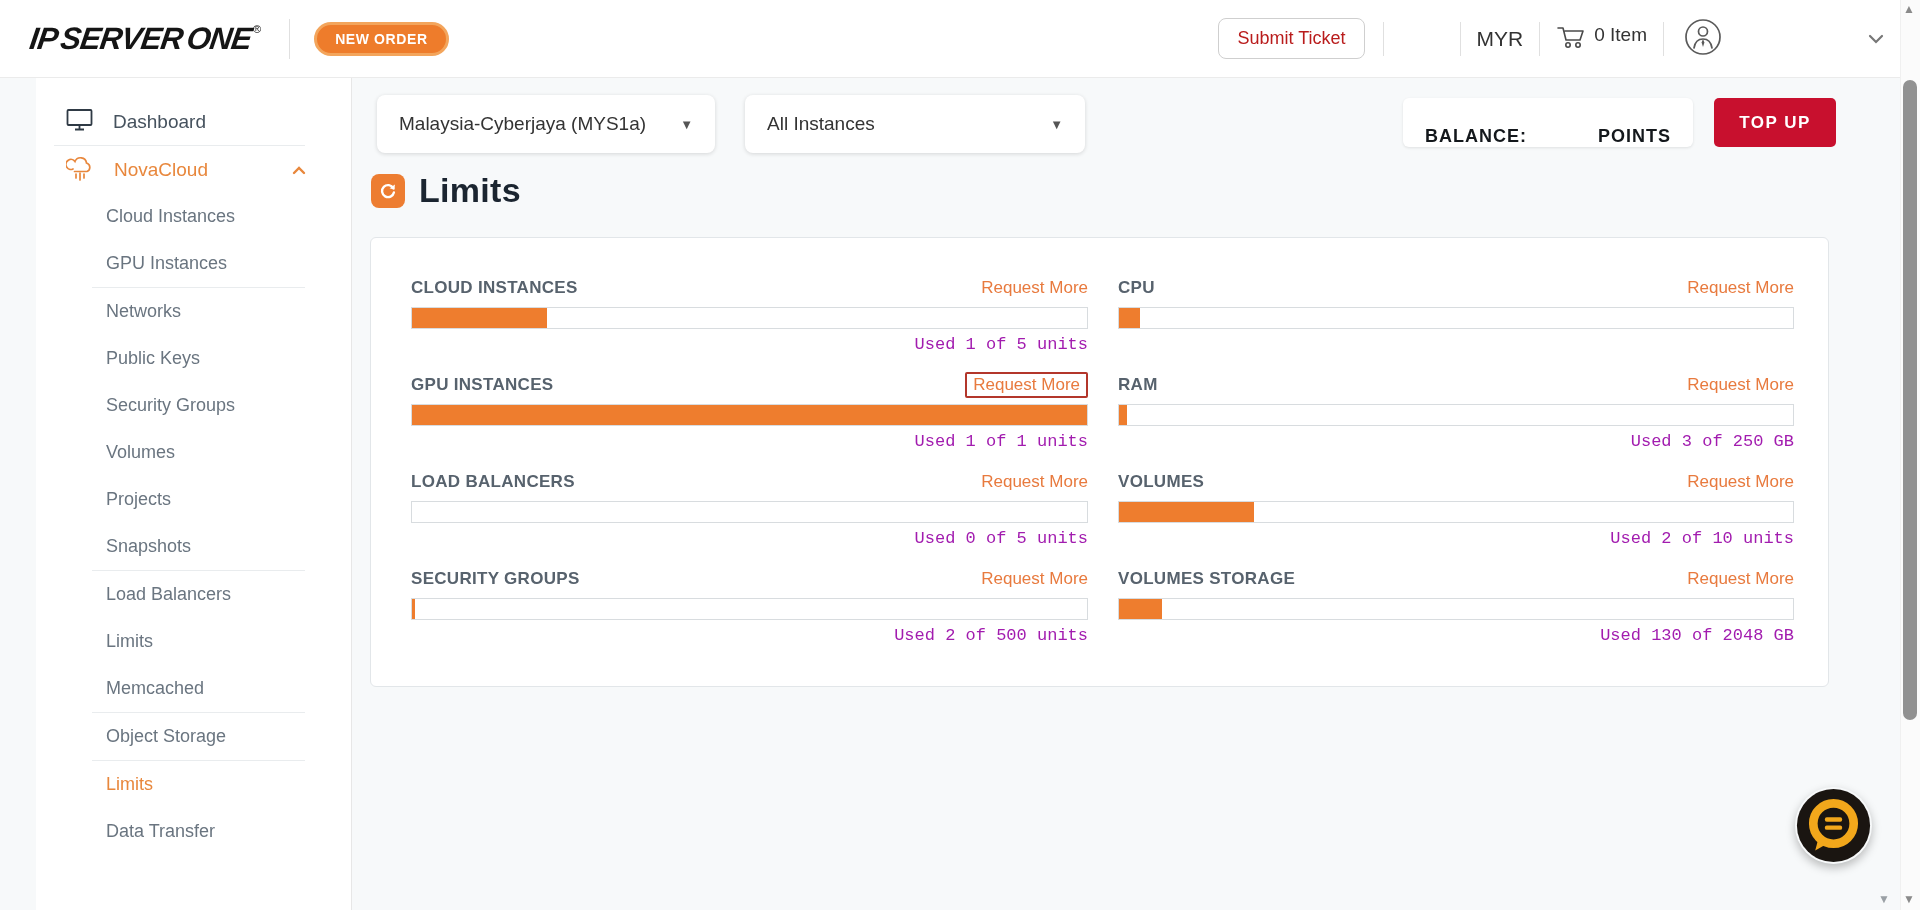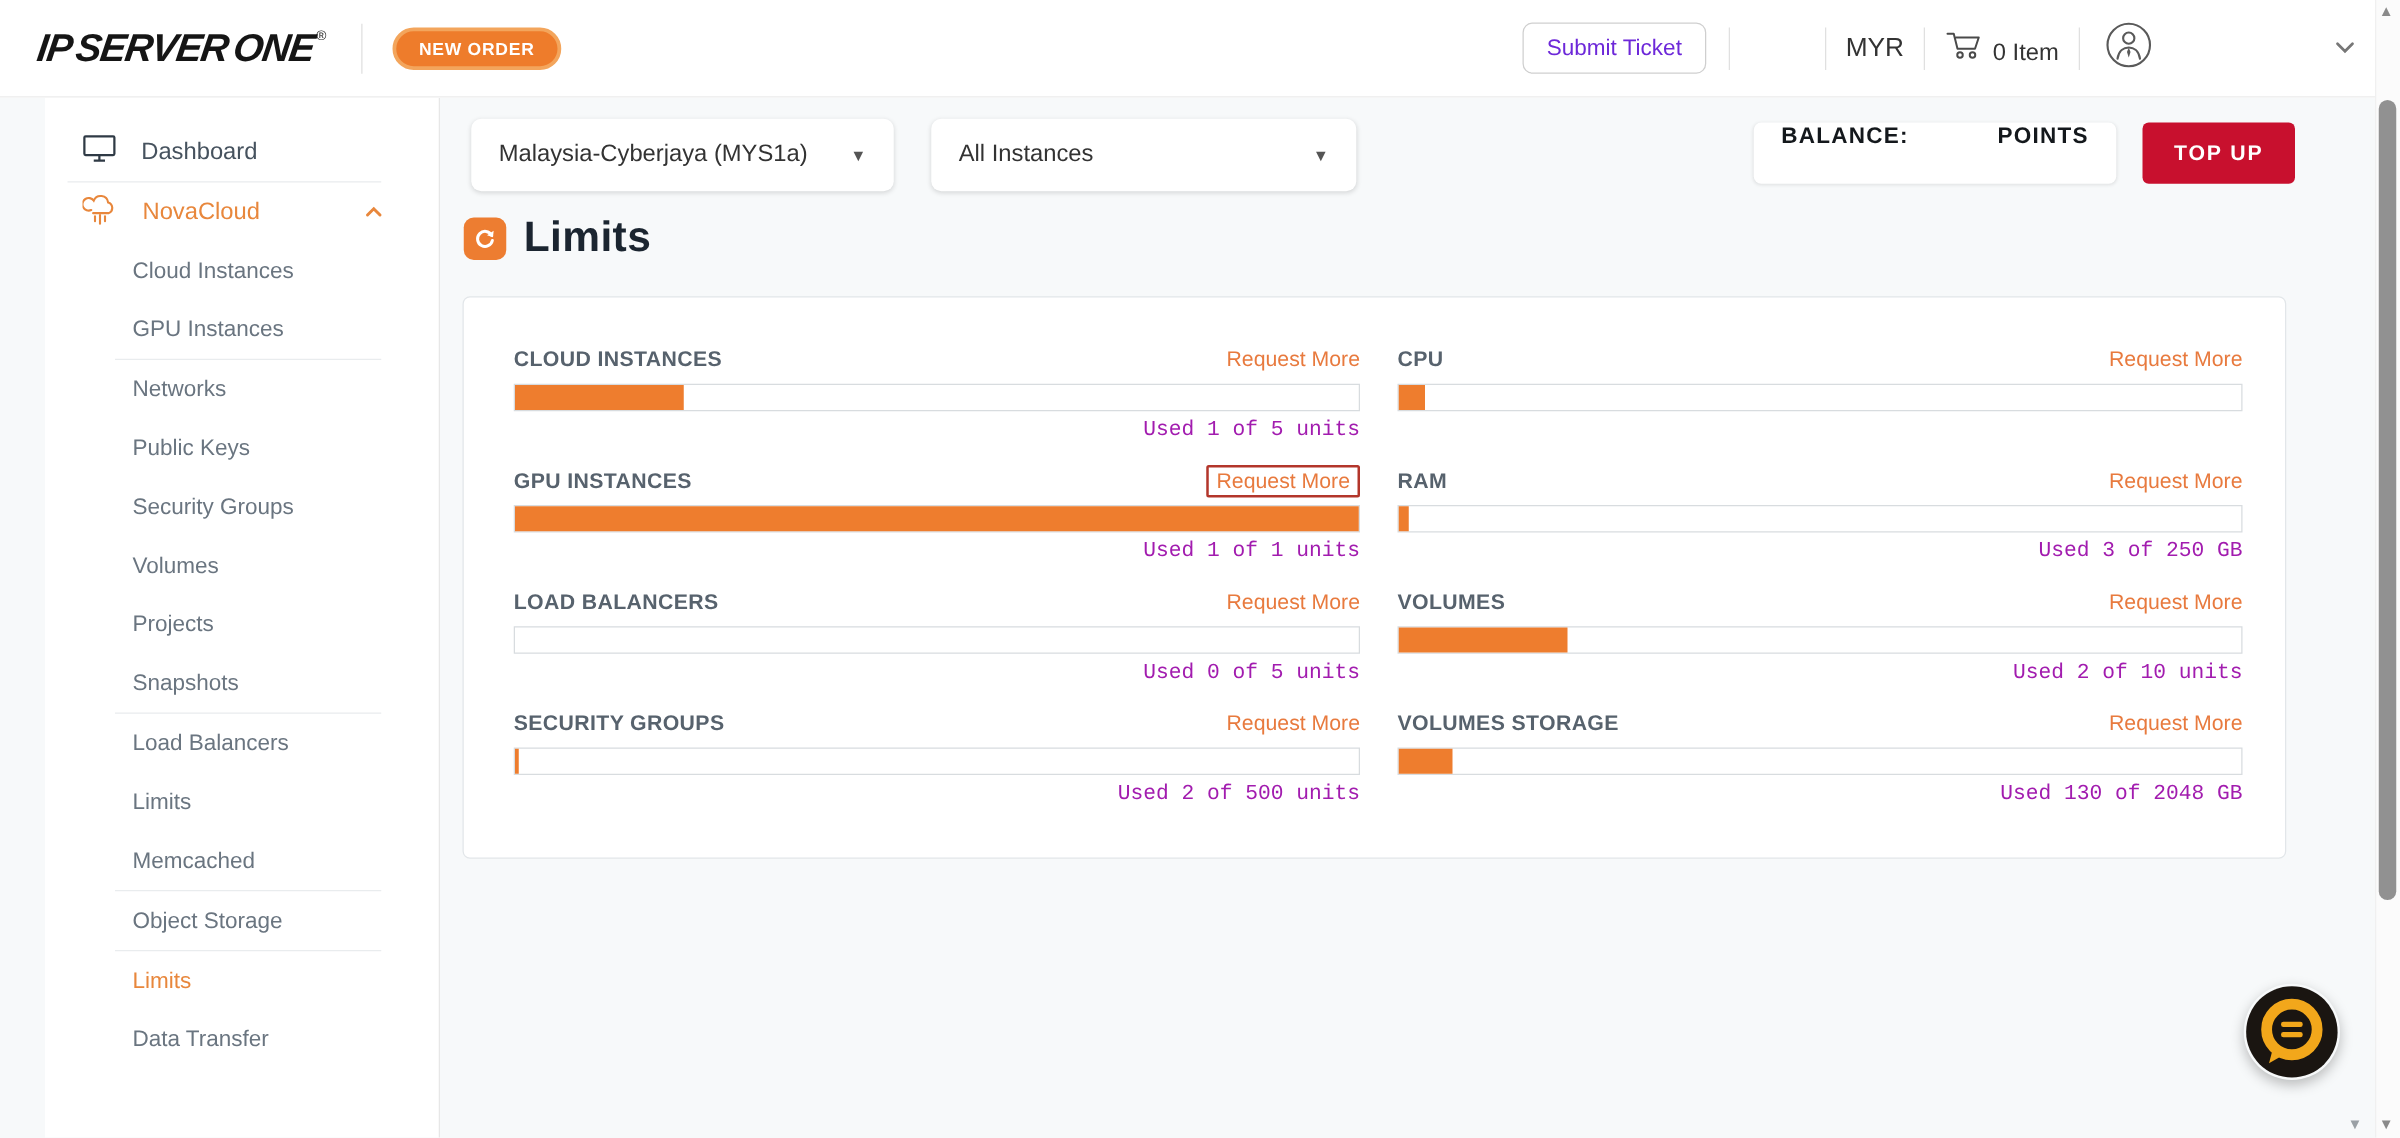--- a/index.html
+++ b/index.html
@@ -14,25 +14,25 @@
                letter-spacing:-1px; word-spacing:-3px; transform:skewX(-8deg); white-space:nowrap; }
   .logo-reg { font-size:11px; color:#151515; margin-left:2px; margin-top:2px; }
   .vdiv { width:1px; height:40px; background:#e0e0e0; }
   .vdiv.short { height:34px; }
   .logo-div { margin-left:28px; }
   .new-order { margin-left:24px; background:#EE7C2B; border:3px solid #F3A55C; border-radius:17px;
                color:#fff; font-weight:700; font-size:14px; letter-spacing:.6px; padding:6px 18px;
                cursor:pointer; }
   .hdr-right { margin-left:auto; display:flex; align-items:center; }
   .submit-ticket { border:1px solid #cfcfcf; background:#fff; border-radius:8px; padding:9px 18px;
-                   font-size:18px; color:#6d28d9; cursor:pointer; }
+                   font-size:18px; color:#b91c1c; cursor:pointer; }
   .ht-div1 { margin-left:18px; }
   .ht-gap { width:76px; }
   .currency { font-size:21px; color:#333; margin:0 16px; }
-  .cart-group { display:flex; align-items:flex-end; margin:0 16px; cursor:pointer; }
+  .cart-group { display:flex; align-items:flex-start; margin:0 16px; cursor:pointer; }
   .cart-count { font-size:19px; color:#333; margin-left:8px; }
   .profile-btn { margin-left:20px; cursor:pointer; display:flex; align-items:center; }
   .hdr-chevron { margin-left:146px; margin-right:16px; cursor:pointer; }
 
   
   .sidebar { position:fixed; left:0; top:78px; width:316px; height:832px; background:#fff;
              border-right:1px solid #e7e7e7; padding-top:20px; z-index:10;margin-left:36px; }
   .side-item { height:47px; display:flex; align-items:center; cursor:pointer; text-decoration:none; }
   .side-item.top { padding-left:30px; }
   .side-item.top .s-label { margin-left:20px; font-size:19px; color:#46525e; }
@@ -53,21 +53,21 @@
   .dropdown { position:absolute; top:17px; height:58px; background:#fff; border-radius:8px;
               box-shadow:0 1px 4px rgba(0,0,0,.14); display:flex; align-items:center;
               justify-content:space-between; padding:0 22px; cursor:pointer; }
   .dd-region { left:60px; width:338px; }
   .dd-instances { left:428px; width:340px; }
   .dd-value { font-size:19px; color:#333; }
   .caret { font-size:13px; color:#555; margin-left:18px; }
 
   .balance-box { position:absolute; left:1086px; top:20px; width:290px; height:49px; background:#fff;
                  border-radius:6px; box-shadow:0 1px 3px rgba(0,0,0,.10); display:flex;
-                 align-items:flex-start; justify-content:space-between; padding:0 22px; }
+                 align-items:flex-end; justify-content:space-between; padding:0 22px; }
   .balance-label, .points-label { font-size:18px; font-weight:700; letter-spacing:1px; color:#14181c; }
   .topup { position:absolute; left:1397px; top:20px; width:122px; height:49px; background:#C8102E;
            border:none; border-radius:5px; color:#fff; font-weight:700; font-size:17px;
            letter-spacing:1.5px; cursor:pointer; }
 
   .page-head { position:absolute; left:54px; top:93px; display:flex; align-items:center; }
   .limits-chip { width:34px; height:34px; background:#ED7D31; border-radius:8px; display:flex;
                  align-items:center; justify-content:center; }
   .page-title { margin-left:14px; font-size:34px; font-weight:700; color:#1b2530; letter-spacing:.3px; }
 

